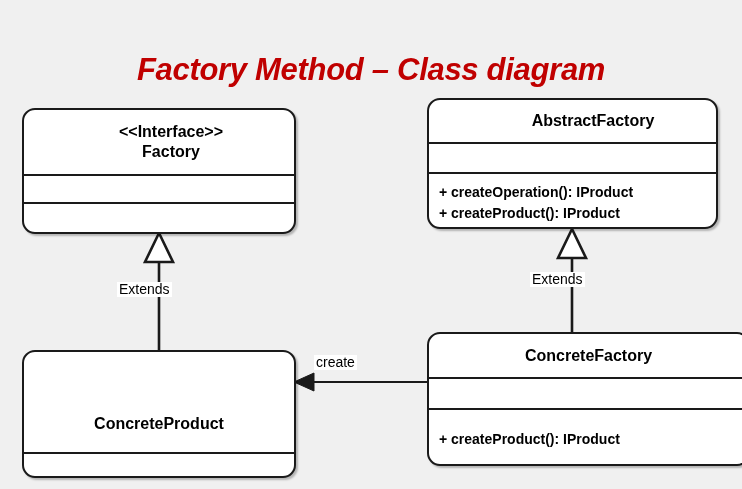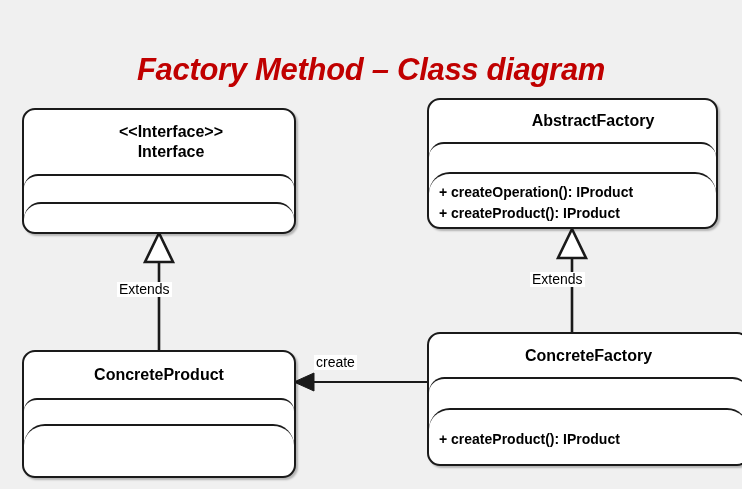--- a/index.html
+++ b/index.html
@@ -58,21 +58,20 @@
   .cls-compartment {
     border-top: 2px solid #1a1a1a;
     box-sizing: border-box;
     padding: 4px 10px;
     font-size: 14px;
     font-weight: bold;
     color: #000000;
     display: flex;
     flex-direction: column;
     justify-content: center;
-    border-radius: 21px;
   }
   .cls-compartment.empty {
     padding: 0;
   }
   .member-row {
     white-space: nowrap;
     line-height: 1.45;
   }
   .svg-layer {
     position: absolute;
@@ -114,39 +113,39 @@
 
     <g>
       <line x1="427" y1="382" x2="308" y2="382" stroke="#1a1a1a" stroke-width="2.2"></line>
       <polygon points="294,382 314,373 314,391" fill="#1a1a1a" stroke="#1a1a1a" stroke-width="1"></polygon>
     </g>
   </svg>
 
   <div class="uml-class" style="left:22px; top:108px; width:274px; height:126px;">
     <div class="cls-header" style="height:64px;margin-left:24px;">
       <span>&lt;&lt;Interface&gt;&gt;</span>
-      <span>Interface</span>
+      <span>Factory</span>
     </div>
     <div class="cls-compartment empty" style="height:28px;"></div>
     <div class="cls-compartment empty" style="height:34px;"></div>
   </div>
 
   <div class="uml-class" style="left:427px; top:98px; width:291px; height:131px;">
     <div class="cls-header" style="height:42px;margin-left:41px;">
       <span>AbstractFactory</span>
     </div>
     <div class="cls-compartment empty" style="height:30px;"></div>
     <div class="cls-compartment" style="height:59px;">
       <div class="member-row">+ createOperation(): IProduct</div>
       <div class="member-row">+ createProduct(): IProduct</div>
     </div>
   </div>
 
   <div class="uml-class" style="left:22px; top:350px; width:274px; height:128px;">
-    <div class="cls-header" style="height:46px;">
+    <div class="cls-header" style="height:56px;margin-top:44px;">
       <span>ConcreteProduct</span>
     </div>
     <div class="cls-compartment empty" style="height:26px;"></div>
     <div class="cls-compartment empty" style="height:56px;"></div>
   </div>
 
   <div class="uml-class" style="left:427px; top:332px; width:323px; height:134px;">
     <div class="cls-header" style="height:43px;">
       <span>ConcreteFactory</span>
     </div>

